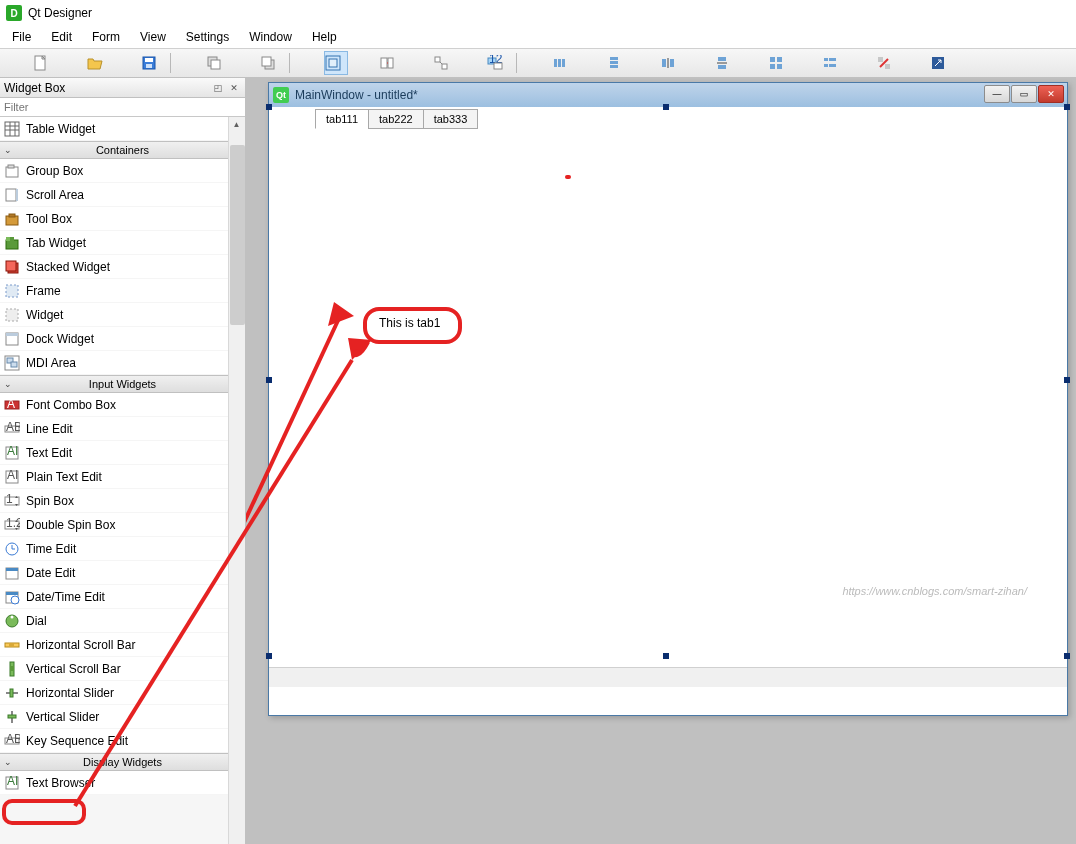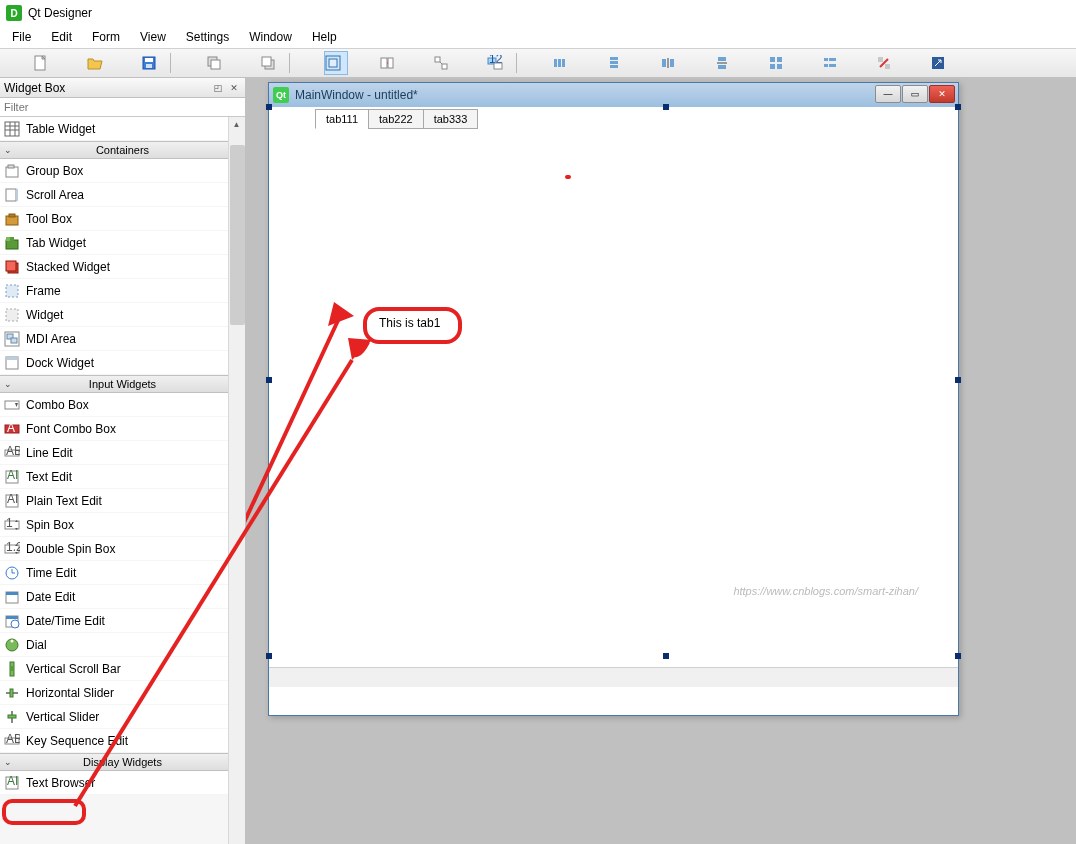--- a/index.html
+++ b/index.html
@@ -30,21 +30,21 @@
 .scrollbar-thumb { width: 15px; margin: 1px; background: #cdcdcd; height: 180px; margin-top: 14px; border-radius: 2px; }
 .scrollbar-btn { width: 15px; height: 14px; display: flex; align-items: center; justify-content: center; color: #606060; font-size: 8px; }
 
 .widget-item { height: 24px; display: flex; align-items: center; padding: 0 4px; gap: 6px; background: #fff; border-bottom: 1px solid #f5f5f5; cursor: default; }
 .wi-icon { width: 16px; height: 16px; flex-shrink: 0; }
 .cat-header { height: 18px; background: linear-gradient(#f0f0f0,#dedede); border-top: 1px solid #c0c0c0; border-bottom: 1px solid #c0c0c0; display: flex; align-items: center; justify-content: center; font-size: 11px; position: relative; }
 .cat-chev { position: absolute; left: 4px; font-size: 9px; color: #444; }
 
 .canvas-area { flex: 1; background: #c0c0c0; position: relative; }
 
-.subwin { position: absolute; left: 22px; top: 4px; width: 691px; height: 634px; background: #fff; border: 1px solid #4a79a6; box-shadow: 2px 2px 6px rgba(0,0,0,0.2); }
+.subwin { position: absolute; left: 22px; top: 4px; width: 800px; height: 634px; background: #fff; border: 1px solid #4a79a6; box-shadow: 2px 2px 6px rgba(0,0,0,0.2); }
 .subwin-title { height: 24px; background: linear-gradient(#bfd4ea,#9cbfe0); display: flex; align-items: center; padding: 0 4px; gap: 6px; position: relative; }
 .qt-icon { width: 16px; height: 16px; background: #41cd52; color: #fff; display: flex; align-items: center; justify-content: center; font-weight: bold; font-size: 9px; border-radius: 2px; }
 .subwin-ctrls { position: absolute; right: 3px; top: 2px; display: flex; gap: 1px; }
 .winbtn { width: 26px; height: 18px; border: 1px solid #8c8c8c; background: linear-gradient(#f2f2f2,#d8d8d8); display: flex; align-items: center; justify-content: center; font-size: 9px; border-radius: 2px; }
 .winbtn.close { background: linear-gradient(#ee6155,#c23a2d); color: #fff; border-color: #a02e24; }
 
 .win-menubar { height: 22px; background: #f0f0f0; display: flex; align-items: center; border-bottom: 1px solid #d0d0d0; }
 .win-menubar span { padding: 3px 8px; font-size: 11px; }
 .type-here { border: 1px dotted #888; color: #555; }
 
@@ -287,46 +287,37 @@
           <span class="wi-icon">
             <svg width="16" height="16">
               <rect x="2" y="2" width="12" height="12" fill="#eee" stroke="#aaa" stroke-dasharray="2"></rect>
             </svg>
           </span>
           <span>Widget</span>
         </div>
         <div class="widget-item">
           <span class="wi-icon">
             <svg width="16" height="16">
+              <rect x="2" y="2" width="12" height="12" fill="#fff" stroke="#888"></rect>
+              <rect x="2" y="2" width="12" height="3" fill="#bcd"></rect>
+            </svg>
+          </span>
+          <span>Dock Widget</span>
+        </div>
+        <div class="widget-item">
+          <span class="wi-icon">
+            <svg width="16" height="16">
               <rect x="1" y="1" width="14" height="14" fill="#fff" stroke="#888"></rect>
               <rect x="3" y="3" width="6" height="5" fill="#cde" stroke="#68a"></rect>
               <rect x="7" y="7" width="6" height="5" fill="#cde" stroke="#68a"></rect>
             </svg>
           </span>
           <span>MDI Area</span>
         </div>
-        <div class="widget-item">
-          <span class="wi-icon">
-            <svg width="16" height="16">
-              <rect x="2" y="2" width="12" height="12" fill="#fff" stroke="#888"></rect>
-              <rect x="2" y="2" width="12" height="3" fill="#bcd"></rect>
-            </svg>
-          </span>
-          <span>Dock Widget</span>
-        </div>
         <div class="cat-header"><span class="cat-chev">⌄</span>Input Widgets</div>
-        <div class="widget-item">
-          <span class="wi-icon">
-            <svg width="16" height="16">
-              <rect x="1" y="4" width="14" height="8" fill="#fff" stroke="#888"></rect>
-              <path d="M11 6 L14 6 L12.5 10 Z" fill="#555"></path>
-            </svg>
-          </span>
-          <span>Combo Box</span>
-        </div>
         <div class="widget-item">
           <span class="wi-icon">
             <svg width="16" height="16">
               <rect x="1" y="4" width="14" height="8" fill="#c33" stroke="#922"></rect>
               <text x="3" y="11" font-size="8" fill="#fff">A</text>
             </svg>
           </span>
           <span>Font Combo Box</span>
         </div>
         <div class="widget-item">
@@ -406,20 +397,29 @@
           <span>Date/Time Edit</span>
         </div>
         <div class="widget-item">
           <span class="wi-icon">
             <svg width="16" height="16">
               <circle cx="8" cy="8" r="6" fill="#7aba5a" stroke="#3a7a2a"></circle>
               <circle cx="8" cy="4" r="1.5" fill="#fff"></circle>
             </svg>
           </span>
           <span>Dial</span>
+        </div>
+        <div class="widget-item">
+          <span class="wi-icon">
+            <svg width="16" height="16">
+              <rect x="1" y="6" width="14" height="4" fill="#faca5a" stroke="#b88a1a"></rect>
+              <rect x="5" y="6" width="5" height="4" fill="#d8a838"></rect>
+            </svg>
+          </span>
+          <span>Horizontal Scroll Bar</span>
         </div>
         <div class="widget-item">
           <span class="wi-icon">
             <svg width="16" height="16">
               <rect x="6" y="1" width="4" height="14" fill="#7aba5a" stroke="#3a7a2a"></rect>
               <rect x="6" y="5" width="4" height="5" fill="#5a9a3a"></rect>
             </svg>
           </span>
           <span>Vertical Scroll Bar</span>
         </div>

